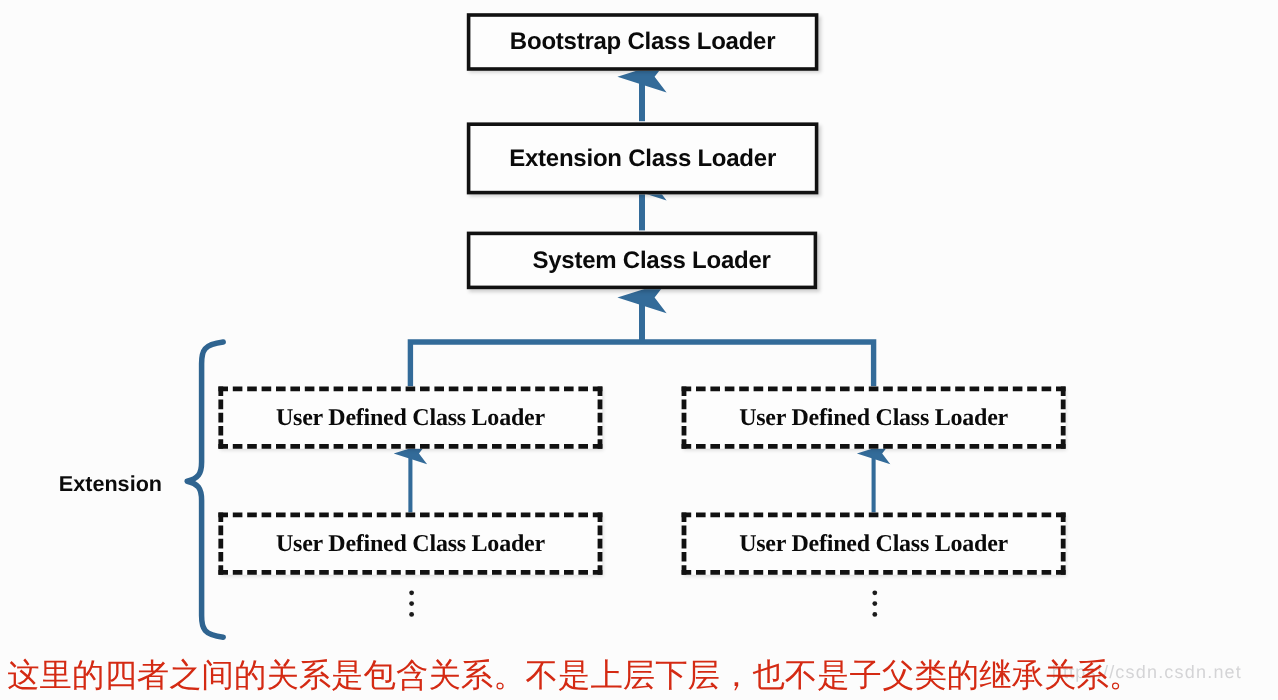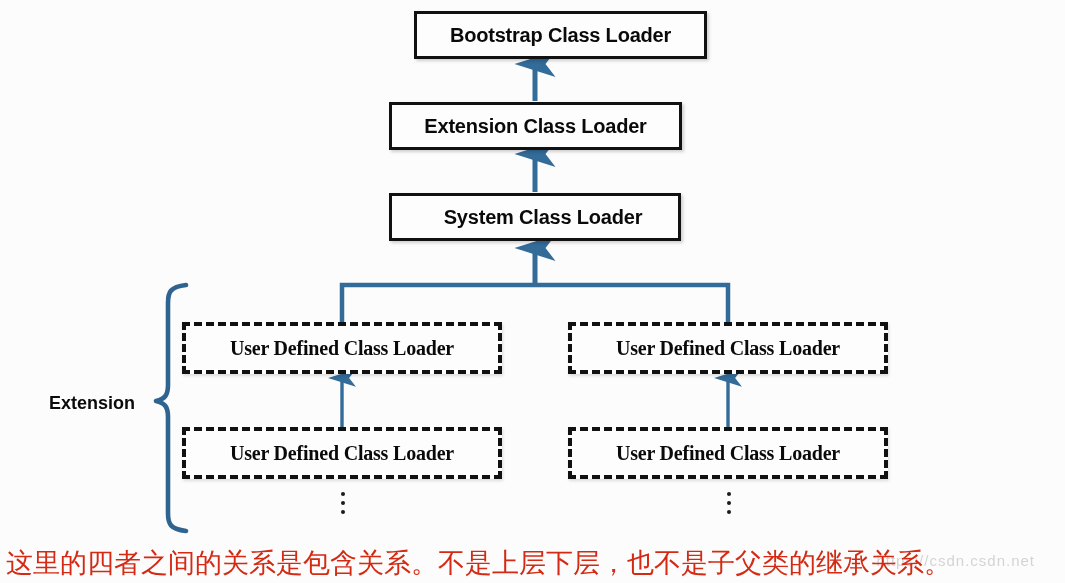--- a/index.html
+++ b/index.html
@@ -139,25 +139,25 @@
 
     <path d="M 186,285
              C 170,287 168,292 168,303
              L 168,385
              C 168,395 165,399 156,401
              C 165,403 168,407 168,417
              L 168,513
              C 168,524 170,529 186,531" fill="none" stroke="#2f6490" stroke-width="4.6" stroke-linecap="round" stroke-linejoin="round"></path>
   </svg>
 
-  <div class="node solid" style="left:389px; top:11px; width:293px; height:48px;margin-left:25px;">
+  <div class="node solid" style="left:389px; top:11px; width:293px; height:48px;">
     <span class="node-label">Bootstrap Class Loader</span>
   </div>
 
-  <div class="node solid" style="left:389px; top:102px; width:293px; height:48px;">
+  <div class="node solid" style="left:389px; top:102px; width:293px; height:60px;">
     <span class="node-label">Extension Class Loader</span>
   </div>
 
   <div class="node solid" style="left:389px; top:193px; width:292px; height:48px;padding-left:16px;">
     <span class="node-label">System Class Loader</span>
   </div>
 
   <div class="node dashed" style="left:182px; top:322px; width:320px; height:52px;">
     <span class="node-label">User Defined Class Loader</span>
   </div>

